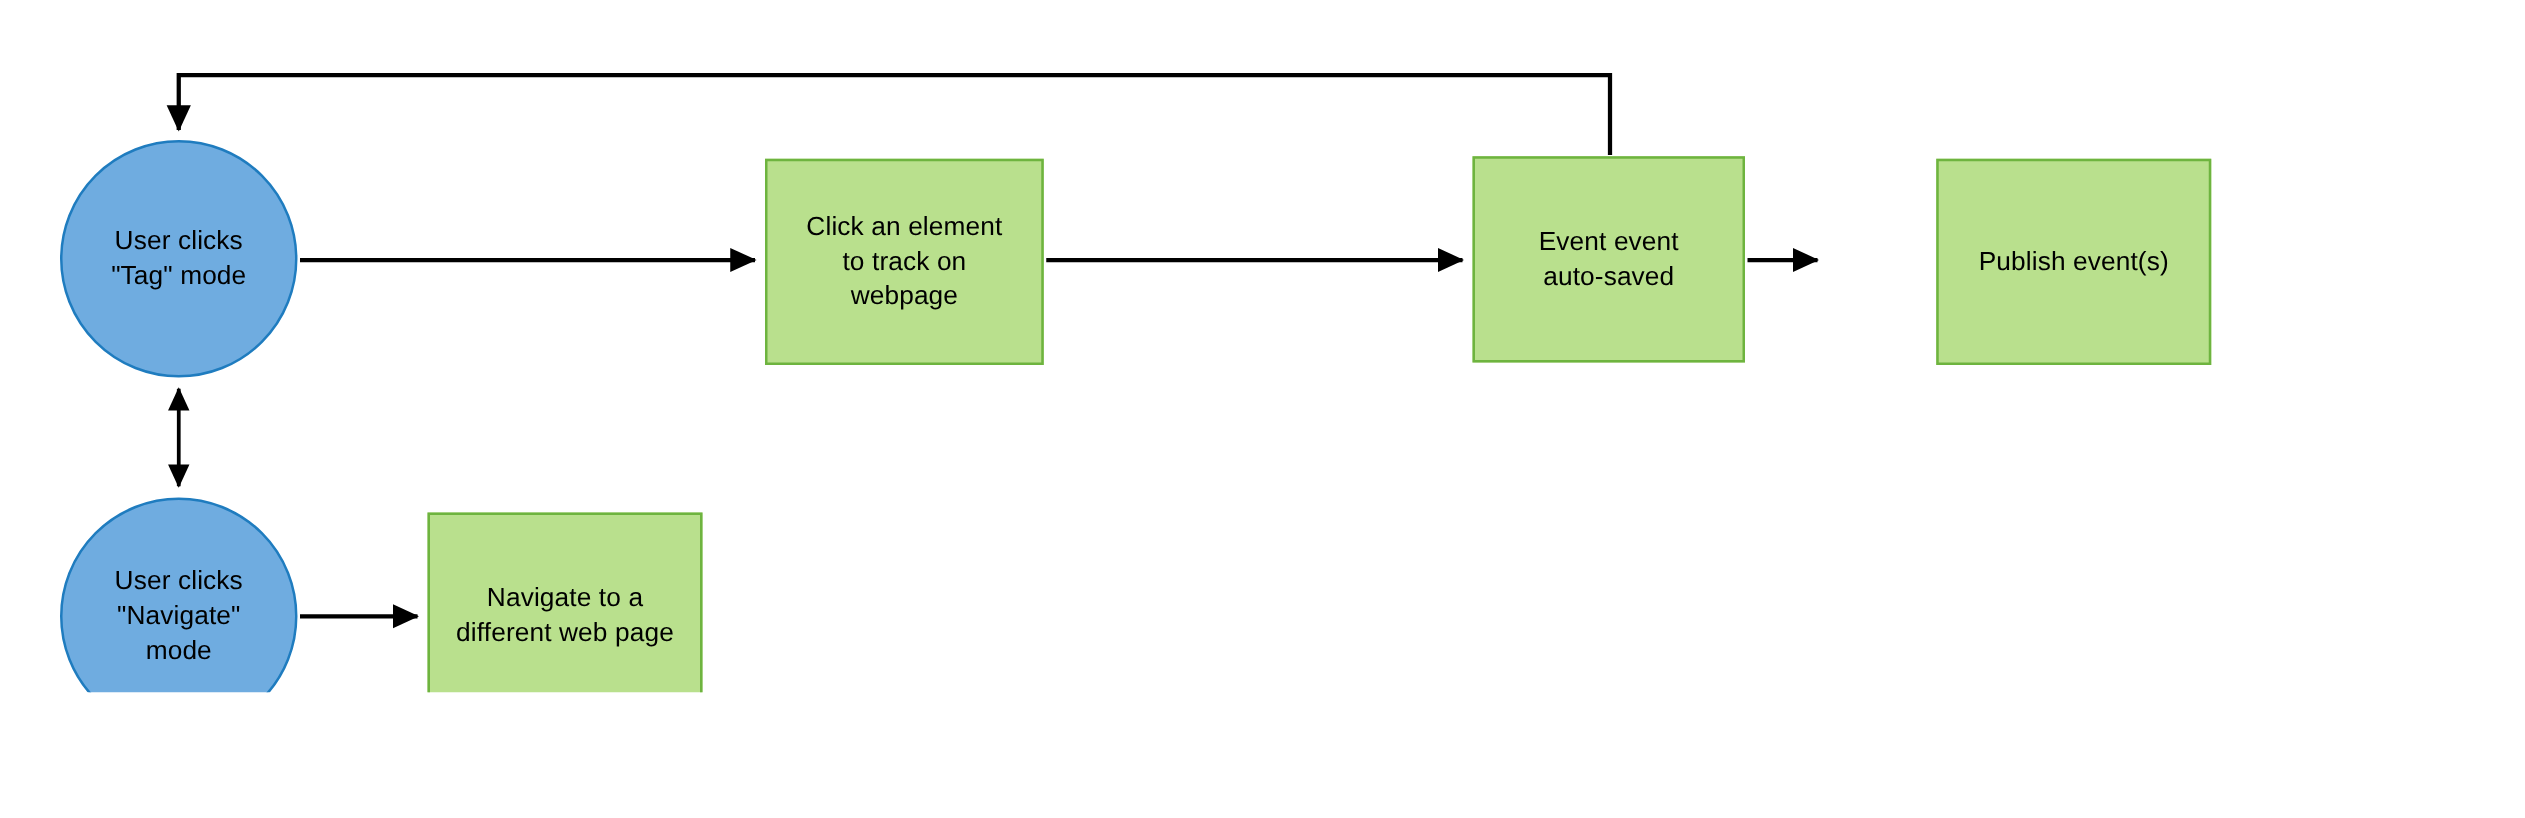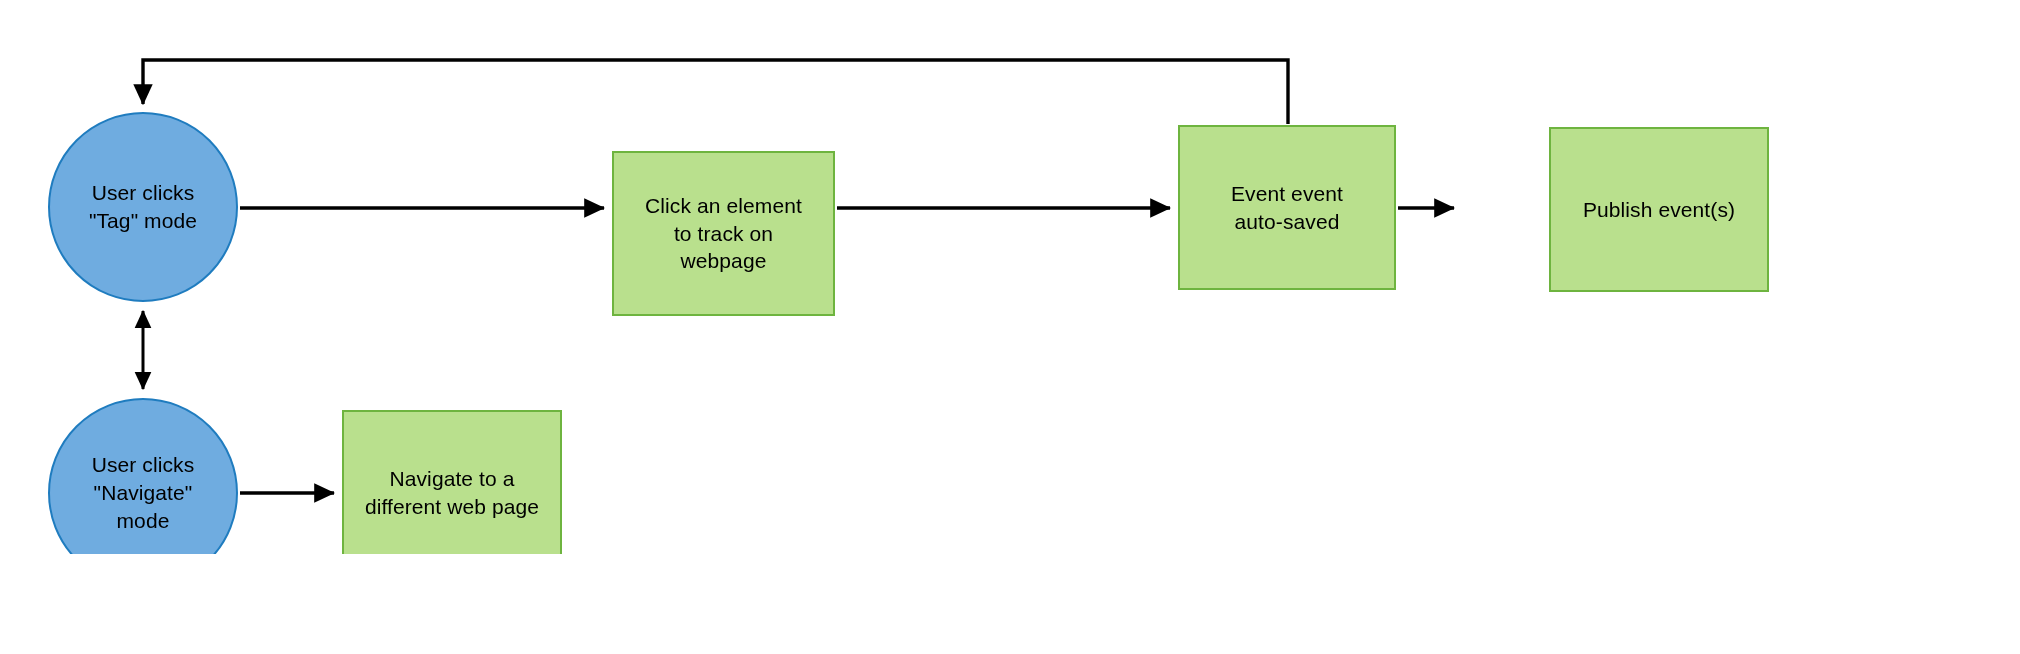--- a/index.html
+++ b/index.html
@@ -87,21 +87,21 @@
     <span class="node-label">User clicks
 "Tag" mode</span>
   </div>
 
   <div class="node circle" style="left:48px; top:398px; width:190px; height:190px;">
     <span class="node-label">User clicks
 "Navigate"
 mode</span>
   </div>
 
-  <div class="node rect" style="left:612px; top:127px; width:223px; height:165px;margin-top:24px;">
+  <div class="node rect" style="left:612px; top:127px; width:223px; height:165px;">
     <span class="node-label">Click an element
 to track on
 webpage</span>
   </div>
 
   <div class="node rect" style="left:1178px; top:125px; width:218px; height:165px;">
     <span class="node-label">Event event
 auto-saved</span>
   </div>
 

